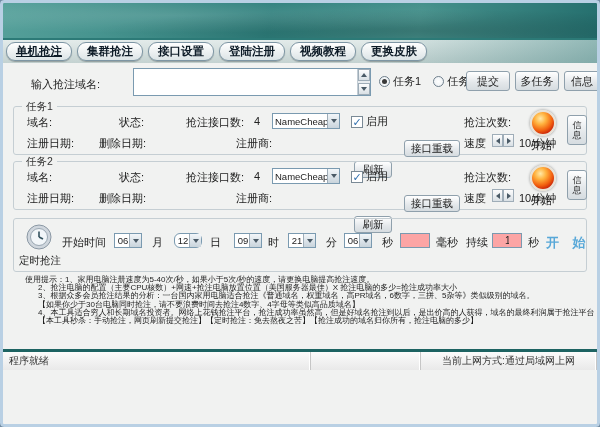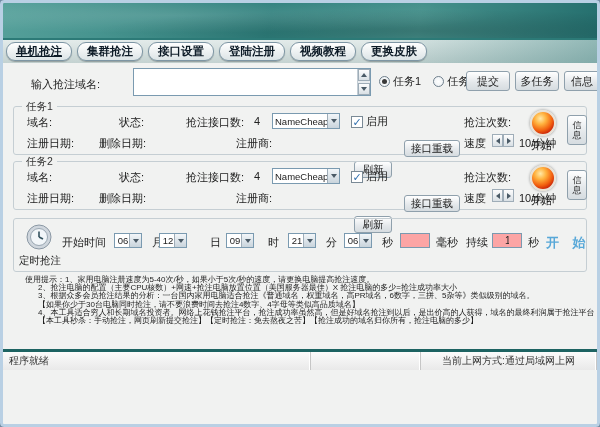--- a/index.html
+++ b/index.html
@@ -248,28 +248,28 @@
       </svg>
       <span class="timer-item" style="left:5px; top:35px; font-size:10.5px;">定时抢注</span>
       <span class="timer-item" style="left:48px; top:16px;">开始时间</span>
       <div class="timer-item select t-select" style="left:100px; top:14px;">
         <span class="val">06</span>
         <span class="arrow">
             <span class="tri-down"></span>
           </span>
       </div>
       <span class="timer-item" style="left:138px; top:16px;">月</span>
-      <div class="timer-item select t-select" style="left:145px; top:14px;">
+      <div class="timer-item select t-select" style="left:160px; top:14px;border-radius:6px;">
         <span class="val">12</span>
         <span class="arrow">
             <span class="tri-down"></span>
           </span>
       </div>
       <span class="timer-item" style="left:196px; top:16px;">日</span>
-      <div class="timer-item select t-select" style="left:212px; top:14px;">
+      <div class="timer-item select t-select" style="left:220px; top:14px;">
         <span class="val">09</span>
         <span class="arrow">
             <span class="tri-down"></span>
           </span>
       </div>
       <span class="timer-item" style="left:254px; top:16px;">时</span>
       <div class="timer-item select t-select" style="left:274px; top:14px;">
         <span class="val">21</span>
         <span class="arrow">
             <span class="tri-down"></span>

